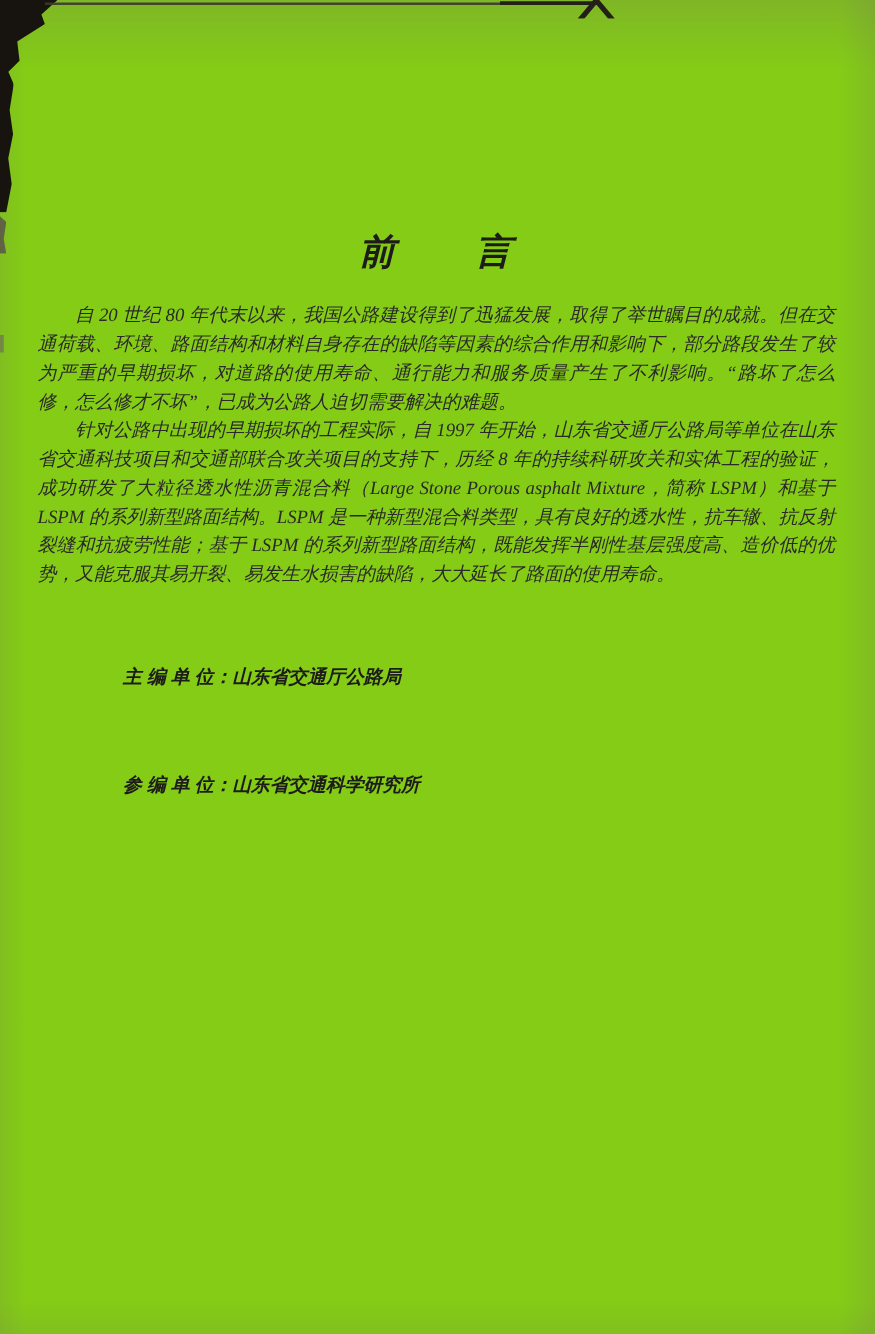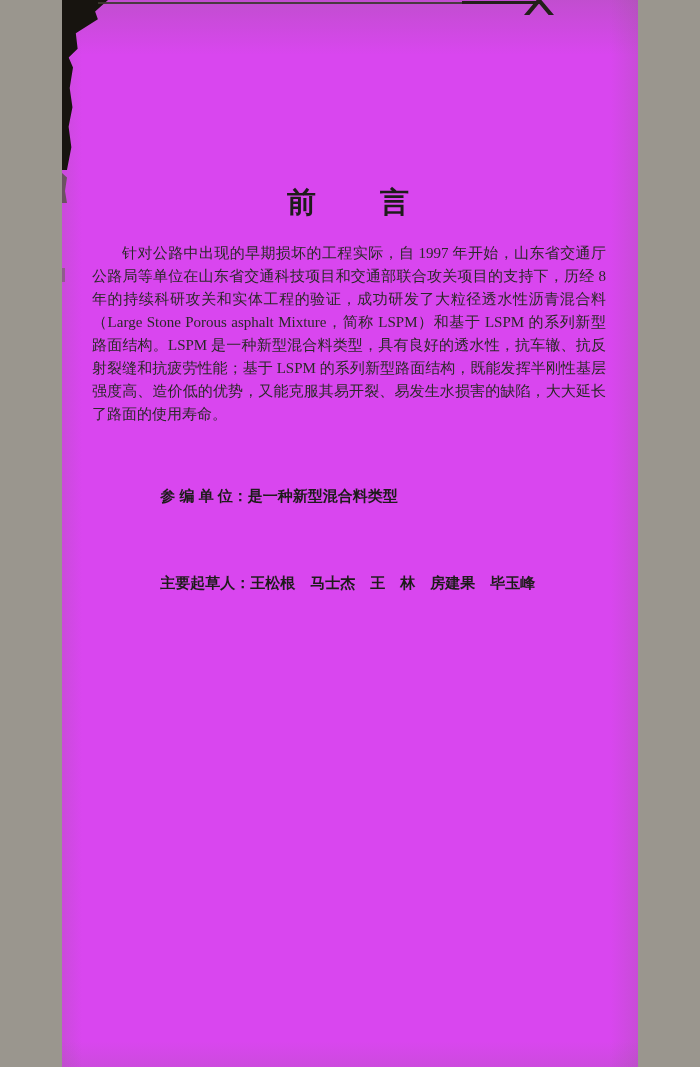--- a/index.html
+++ b/index.html
@@ -2,27 +2,28 @@
 <html><head>
 <meta charset="utf-8">
 <style>
   html, body {
     margin: 0;
     padding: 0;
     background: #9a968e;
   }
   .page {
     position: relative;
-    width: 576px;
+    width: 700px;
     height: 1067px;
     margin: 0 auto;
-    background-color: #d946ef;
+    background-color: #84cc16;
     overflow: hidden;
     font-family: "Liberation Serif", "DejaVu Serif", serif;
     color: #2b2a28;
+    font-style: italic;
   }
   
   .shade { position: absolute; pointer-events: none; }
   .shade-top    { top: 0; left: 0; right: 0; height: 55px;
                   background: linear-gradient(180deg, rgba(110,105,95,.22), rgba(110,105,95,0)); }
   .shade-left   { top: 0; left: 0; bottom: 0; width: 20px;
                   background: linear-gradient(90deg, rgba(110,105,95,.14), rgba(110,105,95,0)); }
   .shade-right  { top: 0; right: 0; bottom: 0; width: 28px;
                   background: linear-gradient(270deg, rgba(110,105,95,.16), rgba(110,105,95,0)); }
   .shade-bottom { bottom: 0; left: 0; right: 0; height: 26px;
@@ -98,25 +99,26 @@
   <div class="artifact top-line-a"></div>
   <div class="artifact top-line-b"></div>
   <div class="artifact top-peak"></div>
   <div class="artifact left-strip-1"></div>
   <div class="artifact left-strip-2"></div>
   <div class="artifact left-mark-3"></div>
 
   <div class="content">
     <h1 class="title">前　　言</h1>
 
+    <p class="para">自 20 世纪 80 年代末以来，我国公路建设得到了迅猛发展，取得了举世瞩目的成就。但在交通荷载、环境、路面结构和材料自身存在的缺陷等因素的综合作用和影响下，部分路段发生了较为严重的早期损坏，对道路的使用寿命、通行能力和服务质量产生了不利影响。“路坏了怎么修，怎么修才不坏”，已成为公路人迫切需要解决的难题。</p>
     <p class="para">针对公路中出现的早期损坏的工程实际，自 1997 年开始，山东省交通厅公路局等单位在山东省交通科技项目和交通部联合攻关项目的支持下，历经 8 年的持续科研攻关和实体工程的验证，成功研发了大粒径透水性沥青混合料（Large Stone Porous asphalt Mixture，简称 LSPM）和基于 LSPM 的系列新型路面结构。LSPM 是一种新型混合料类型，具有良好的透水性，抗车辙、抗反射裂缝和抗疲劳性能；基于 LSPM 的系列新型路面结构，既能发挥半刚性基层强度高、造价低的优势，又能克服其易开裂、易发生水损害的缺陷，大大延长了路面的使用寿命。</p>
 
     <div class="credits">
       <div class="credit-line">
-        <span class="credit-label">参 编 单 位：</span><span class="credit-value">是一种新型混合料类型</span>
+        <span class="credit-label">主 编 单 位：</span><span class="credit-value">山东省交通厅公路局</span>
       </div>
       <div class="credit-line">
-        <span class="credit-label">主要起草人：</span><span class="credit-value">王松根　马士杰　王　林　房建果　毕玉峰</span>
+        <span class="credit-label">参 编 单 位：</span><span class="credit-value">山东省交通科学研究所</span>
       </div>
     </div>
   </div>
 
 </div>
 
 </body></html>

